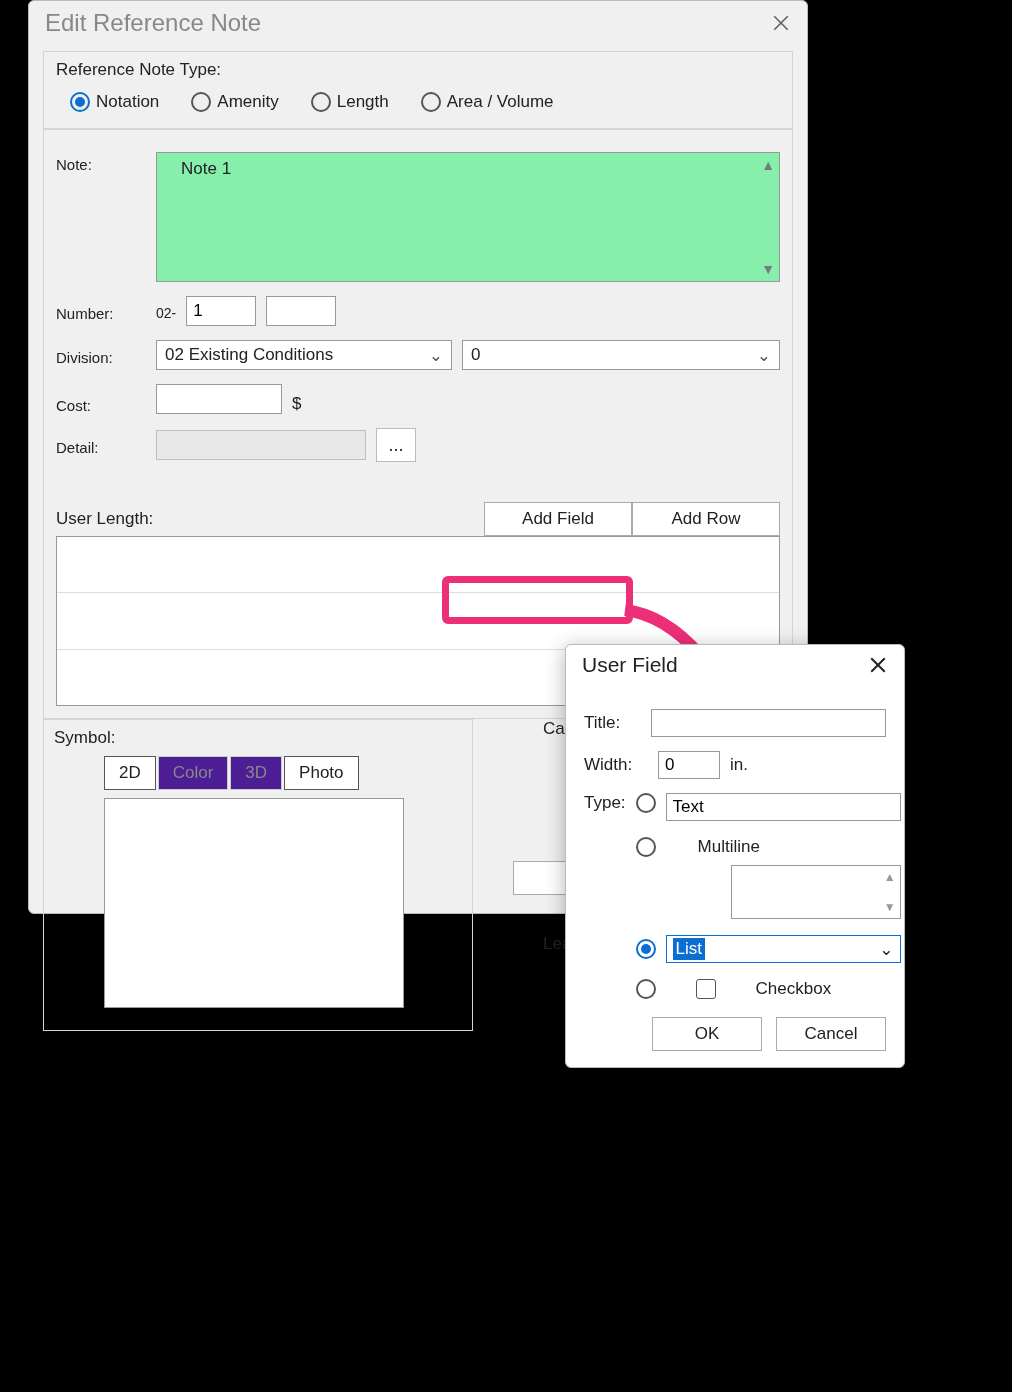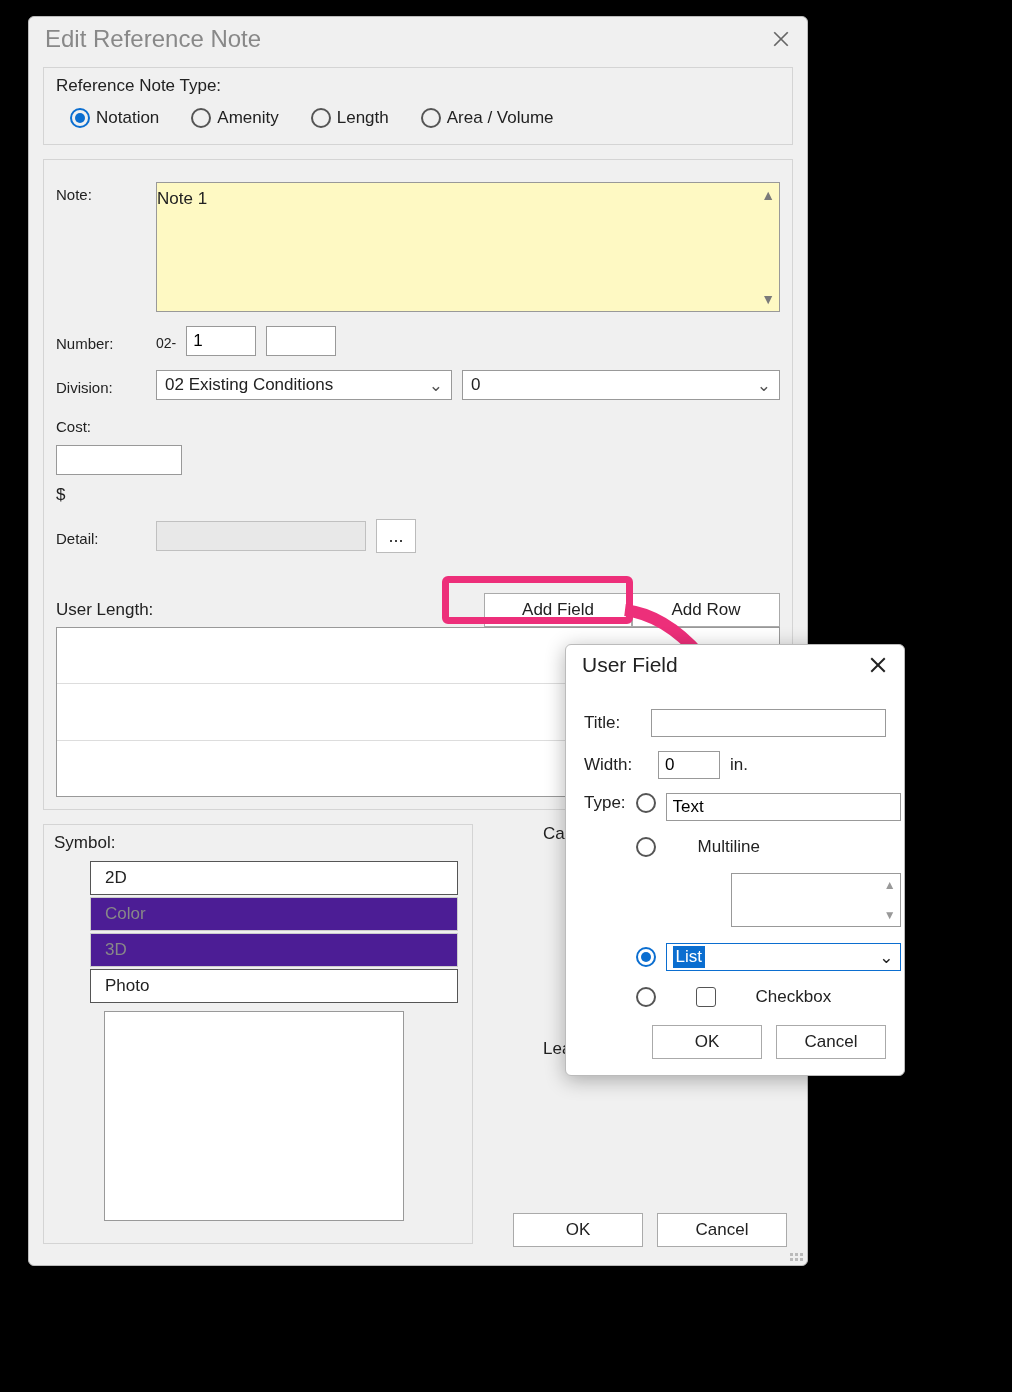--- a/index.html
+++ b/index.html
@@ -7,44 +7,44 @@
 
 .dialog {
   position: absolute;
   background: #f0f0f0;
   border: 1px solid #bbb;
   border-radius: 6px;
   box-shadow: 0 4px 20px rgba(0,0,0,0.3);
   font-size: 17px;
   color: #222;
 }
-.dialog.main { left: 28px; top: 16px; width: 780px; height: 1250px; background:#f0f0f0; }
+.dialog.main { left: 28px; top: 0; width: 780px; height: 914px; background:#f0f0f0; }
 .dialog.sub { left: 565px; top: 644px; width: 340px; background:#fff; z-index: 10; }
 
 .titlebar { display: flex; align-items: center; justify-content: space-between; padding: 8px 14px 8px 16px; font-size: 24px; color: #888; font-weight: 400; }
 .titlebar .title { color:#888; }
 .sub .titlebar .title { color:#222; font-size: 21px; }
 .close { width: 24px; height: 24px; display:flex; align-items:center; justify-content:center; color:#555; cursor:pointer; }
 .close svg { width: 18px; height: 18px; }
 
 .body { padding: 6px 14px 14px 14px; }
 
-.group { border:1px solid #d4d4d4; background:#f0f0f0; padding: 8px 12px 12px 12px; margin-bottom: 14px; }
+.group { border:1px solid #d4d4d4; background:#f0f0f0; padding: 8px 12px 12px 12px; }
 
 .group-title { font-size: 17px; margin-bottom: 8px; }
 
 .radio-row { display:flex; gap: 32px; align-items:center; padding: 4px 6px 4px 14px; }
 .radio { display:flex; align-items:center; gap:6px; cursor:pointer; }
 .radio-circle { width:20px; height:20px; border:2px solid #555; border-radius:50%; display:inline-flex; align-items:center; justify-content:center; }
 .radio.selected .radio-circle { border-color:#0b6ed0; }
 .radio.selected .radio-circle::after { content:""; width:10px; height:10px; background:#0b6ed0; border-radius:50%; }
 
 .form-row { display:flex; align-items: flex-start; gap: 10px; margin: 14px 0; }
 .form-row > .label { width: 90px; font-size:15px; padding-top:4px; }
-.textarea { flex:1; background:#fef9c3; border:1px solid #999; height: 130px; padding: 6px 0; font-size:17px; position:relative; }
+.textarea { flex:1; background:#86efac; border:1px solid #999; height: 130px; padding: 6px 24px; font-size:17px; position:relative; }
 .textarea .scroll-up, .textarea .scroll-down { position:absolute; right:4px; color:#7a7a7a; font-size:14px; }
 .textarea .scroll-up{ top:4px;} .textarea .scroll-down{ bottom:4px;}
 
 .tinput { background:#fff; border:1px solid #999; height: 30px; padding: 3px 6px; font-size:17px; }
 .prefix { padding-top:4px; font-size:14px; }
 
 .select { background:#fff; border:1px solid #999; height: 30px; display:flex; align-items:center; justify-content:space-between; padding:0 8px; cursor:pointer; font-size:17px;}
 .select .chev { color:#555; }
 
 .detailbox { background:#e8e8e8; border:1px solid #c0c0c0; height:30px; width:210px; }
@@ -150,21 +150,21 @@
         <div class="select" style="width:296px">
           <span>02  Existing Conditions</span>
           <span class="chev">⌄</span>
         </div>
         <div class="select" style="flex:1">
           <span>0</span>
           <span class="chev">⌄</span>
         </div>
       </div>
 
-      <div class="form-row" style="align-items:flex-start;flex-direction:column;">
+      <div class="form-row" style="align-items:flex-end;">
         <div class="label">Cost:</div>
         <input class="tinput" style="width: 126px;">
         <span>$</span>
       </div>
 
       <div class="form-row" style="align-items:center;">
         <div class="label">Detail:</div>
         <div class="detailbox"></div>
         <div class="browse">
             <span>...</span>
@@ -185,21 +185,21 @@
       <div class="grid">
         <div class="grid-row"></div>
         <div class="grid-row"></div>
         <div class="grid-row"></div>
       </div>
     </div>
 
     <div style="position:relative; height:360px;">
       <div class="symbolgroup">
         <div>Symbol:</div>
-        <div class="tabs" style="margin-left:36px;flex-direction:column;">
+        <div class="tabs" style="margin-left:50px;">
           <div class="tab active"><span>2D</span></div>
           <div class="tab"><span>Color</span></div>
           <div class="tab"><span>3D</span></div>
           <div class="tab active"><span>Photo</span></div>
         </div>
         <div class="preview" style="margin-left:50px; width:300px;"></div>
       </div>
 
       <div class="calloutblock" style="top:0;">
         <div class="calloutlabel">Callout:</div>
@@ -263,21 +263,21 @@
           <div class="radio">
               <span class="radio-circle"></span>
             </div>
           <input class="tinput" style="flex: 1 1 0%; height: 28px;" value="Text">
         </div>
         <div class="typeopt">
           <div class="radio">
               <span class="radio-circle"></span>
             </div>
           <div class="opt-right">
-            <div style="margin-bottom:16px;padding-left:32px;">Multiline</div>
+            <div style="margin-bottom:8px;padding-left:32px;">Multiline</div>
             <div class="multiline-box" style="width:170px; margin-left:auto;">
               <span class="up">▲</span>
               <span class="down">▼</span>
             </div>
           </div>
         </div>
         <div class="typeopt" style="align-items:center;text-align:right;">
           <div class="radio selected">
               <span class="radio-circle"></span>
             </div>

